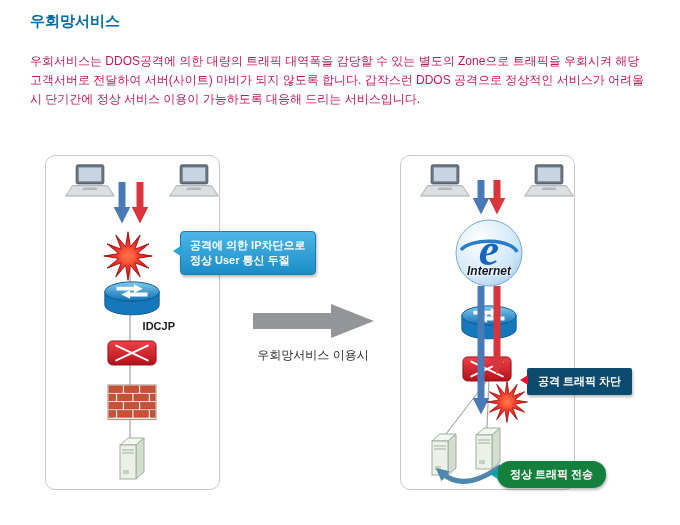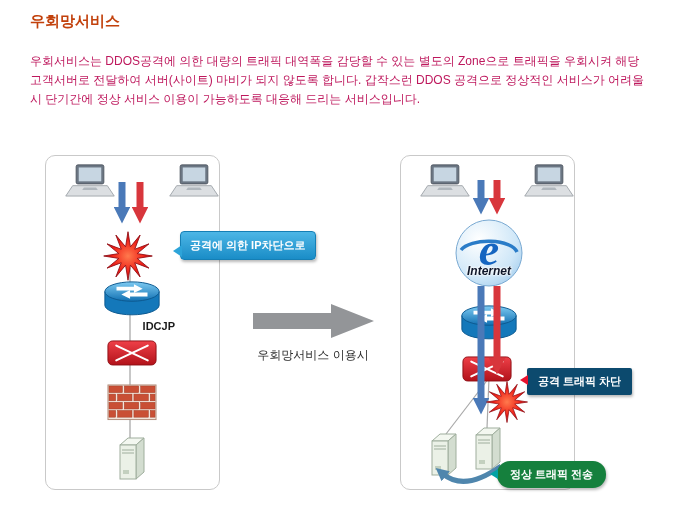--- a/index.html
+++ b/index.html
@@ -1,20 +1,20 @@
 <!DOCTYPE html>
 <html><head>
 <meta charset="utf-8">
 <style>
   * { margin:0; padding:0; box-sizing:border-box; }
   html,body { width:680px; height:525px; }
   body { background:#ffffff; font-family:"Liberation Sans", sans-serif; position:relative; overflow:hidden; }
   .page { position:absolute; inset:0; }
 
-  .title { position:absolute; left:30px; top:12px; font-size:15px; font-weight:bold; color:#c2410c; }
+  .title { position:absolute; left:30px; top:12px; font-size:15px; font-weight:bold; color:#0369a1; }
   .desc  { position:absolute; left:30px; top:52px; width:624px; font-size:12px; line-height:19px; color:#be185d; }
 
   .panel { position:absolute; width:175px; height:335px; background:#fff; border:1px solid #c9c9c9; border-radius:10px; }
   .panel-left  { left:45px;  top:155px; }
   .panel-right { left:400px; top:155px; }
 
   .icon { position:absolute; display:block; }
   .conn, .conn-under, .conn-over { position:absolute; left:0; top:0; width:173px; height:333px; }
 
   
@@ -160,20 +160,21 @@
             <stop offset="0.55" stop-color="#ef2018"></stop>
             <stop offset="1" stop-color="#c00a12"></stop>
       </radialGradient>
         </defs>
       <polygon points="58,30 40.6,32.8 54.2,44 37.8,37.8 44,54.2 32.8,40.6 30,58 27.2,40.6 16,54.2 22.2,37.8 5.8,44 19.4,32.8 2,30 19.4,27.2 5.8,16 22.2,22.2 16,5.8 27.2,19.4 30,2 32.8,19.4 44,5.8 37.8,22.2 54.2,16 40.6,27.2" fill="url(#sbL)" stroke="#8f0910" stroke-width="1"></polygon>
     </svg>
   </div>
 
   <div class="callout callout-blue">
     <div>공격에 의한 IP차단으로</div>
+    <div>정상 User 통신 두절</div>
   </div>
 
   <svg class="big-arrow" viewBox="0 0 122 36">
     <polygon points="0,10 78,10 78,1 121,18 78,35 78,26 0,26" fill="#939598"></polygon>
   </svg>
   <div class="center-caption">
     <div>우회망서비스 이용시</div>
   </div>
 
   <div class="panel panel-right">

